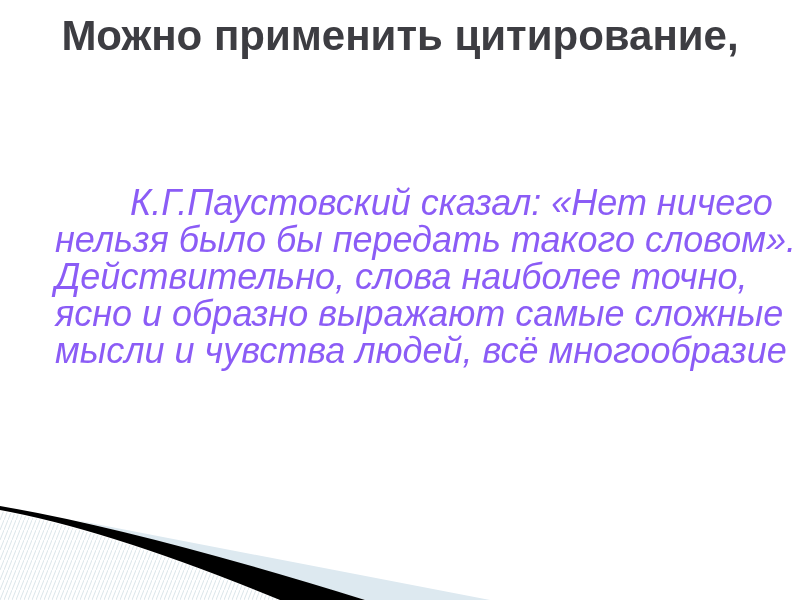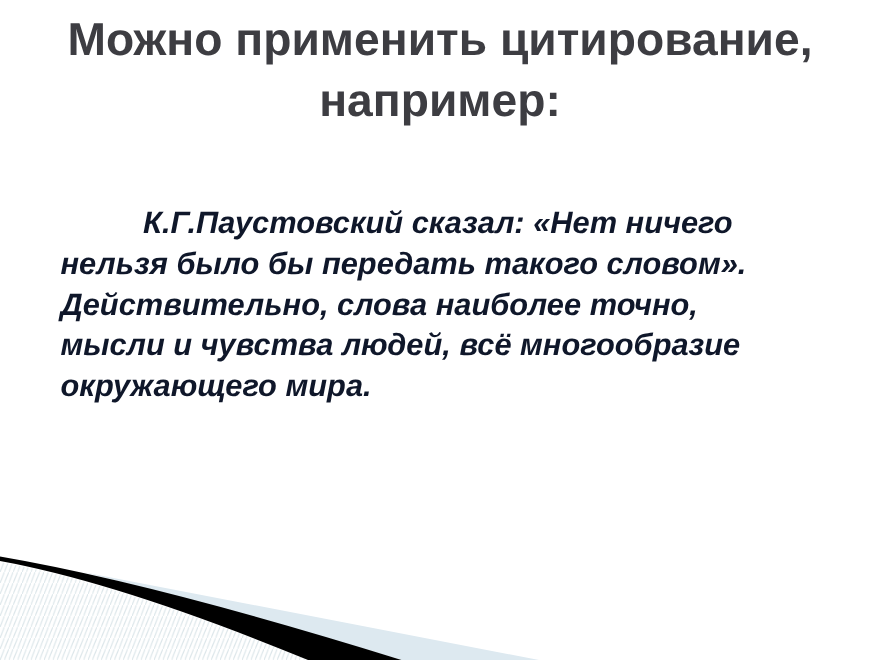--- a/index.html
+++ b/index.html
@@ -29,24 +29,24 @@
     letter-spacing: 0px;
   }
   .title .title-line {
     white-space: nowrap;
   }
   .body-text {
     position: absolute;
     top: 184px;
     left: 55px;
     width: 695px;
-    color: #0f172a;
-    font-weight: bold;
+    color: #8b5cf6;
+    font-weight: normal;
     font-style: italic;
-    font-size: 28px;
+    font-size: 36px;
     line-height: 37px;
   }
   .body-line {
     white-space: nowrap;
   }
   .body-line.first {
     padding-left: 75px;
   }
   .decoration {
     position: absolute;
@@ -57,29 +57,28 @@
     display: block;
   }
 </style>
 </head>
 <body>
 
 <div class="slide">
 
   <div class="title">
     <div class="title-line">Можно применить цитирование,</div>
-    <div class="title-line">например:</div>
   </div>
 
   <div class="body-text">
     <div class="body-line first">К.Г.Паустовский сказал: «Нет ничего</div>
     <div class="body-line">нельзя было бы передать такого словом».</div>
     <div class="body-line">Действительно, слова наиболее точно,</div>
+    <div class="body-line">ясно и образно выражают самые сложные</div>
     <div class="body-line">мысли и чувства людей, всё многообразие</div>
-    <div class="body-line">окружающего мира.</div>
   </div>
 
   <svg class="decoration" viewBox="0 0 800 110" preserveAspectRatio="none" aria-hidden="true">
     <defs>
       <pattern id="hatchPattern" patternUnits="userSpaceOnUse" width="4" height="10">
         <rect width="4" height="10" fill="#ffffff"></rect>
         <line x1="4" y1="0" x2="0" y2="10" stroke-width="1" stroke="#dce6ea"></line>
       </pattern>
     </defs>
 

